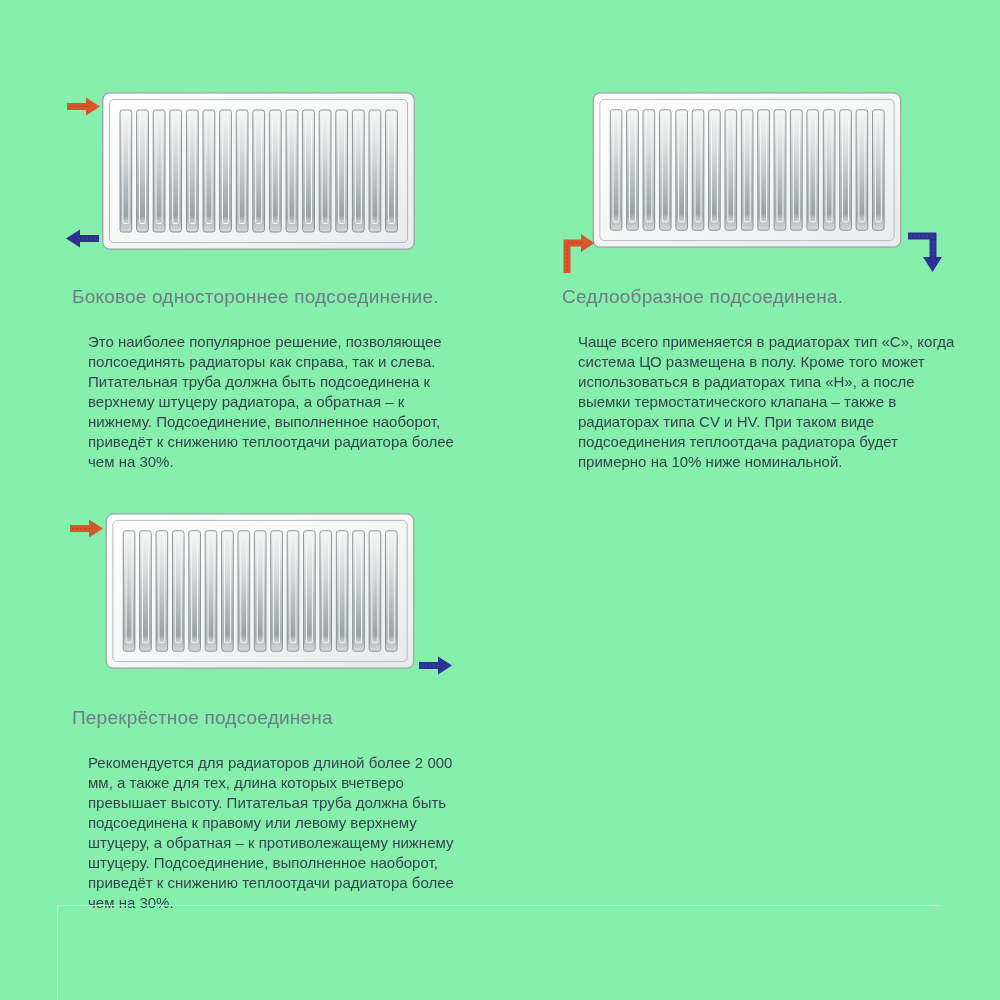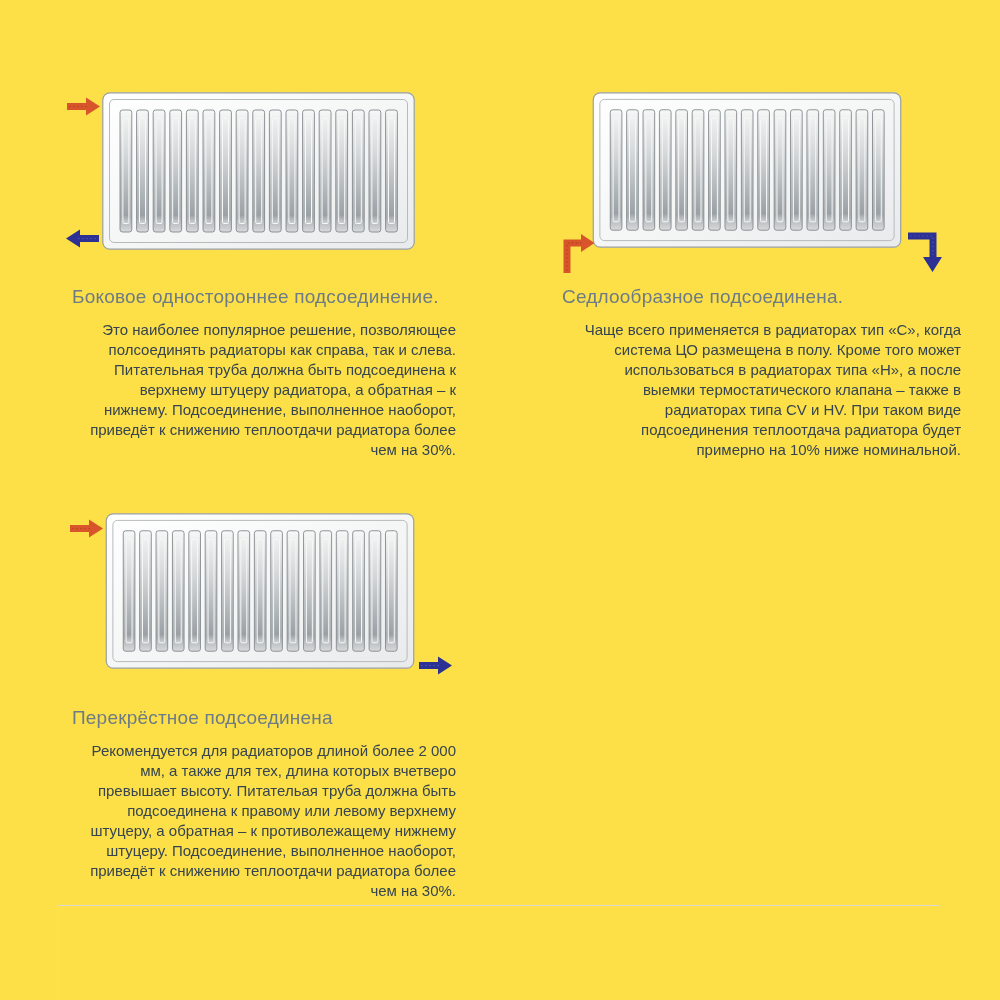--- a/index.html
+++ b/index.html
@@ -1,36 +1,36 @@
 <!DOCTYPE html>
 <html><head>
 <meta charset="utf-8">
 <style>
   html,body{margin:0;padding:0;background:#ffffff;}
   body{
     width:1000px;height:1000px;
     font-family:"Liberation Sans","DejaVu Sans",sans-serif;
     -webkit-font-smoothing:antialiased;
   }
-  .page{position:relative;width:1000px;height:1000px;overflow:hidden;background:#fde047;}
+  .page{position:relative;width:1000px;height:1000px;overflow:hidden;background:#86efac;}
 
   
   .section-title{
     position:absolute;margin:0;
     font-size:19px;font-weight:400;color:#6d7b86;letter-spacing:.2px;
     white-space:nowrap;
   }
   .section-body{
-    position:absolute;margin:4px;
-    font-size:15px;line-height:20px;color:#35444f;width:380px;text-align:right;
+    position:absolute;margin:16px;
+    font-size:15px;line-height:20px;color:#35444f;width:380px;
   }
   #title1{left:72px;top:286px;}
   #body1 {left:72px;top:316px;}
   #title2{left:562px;top:286px;}
-  #body2 {left:577px;top:316px;}
+  #body2 {left:562px;top:316px;}
   #title3{left:72px;top:707px;}
   #body3 {left:72px;top:737px;}
 
   
   .radiator{position:absolute;}
   #rad1{left:102px;top:92px;width:313px;height:158px;}
   #rad2{left:592px;top:92px;width:310px;height:156px;}
   #rad3{left:103px;top:513px;width:314px;height:156px;}
 
   .radiator .panel{fill:url(#panelGrad);stroke:#9aa0a4;stroke-width:1.2;}

